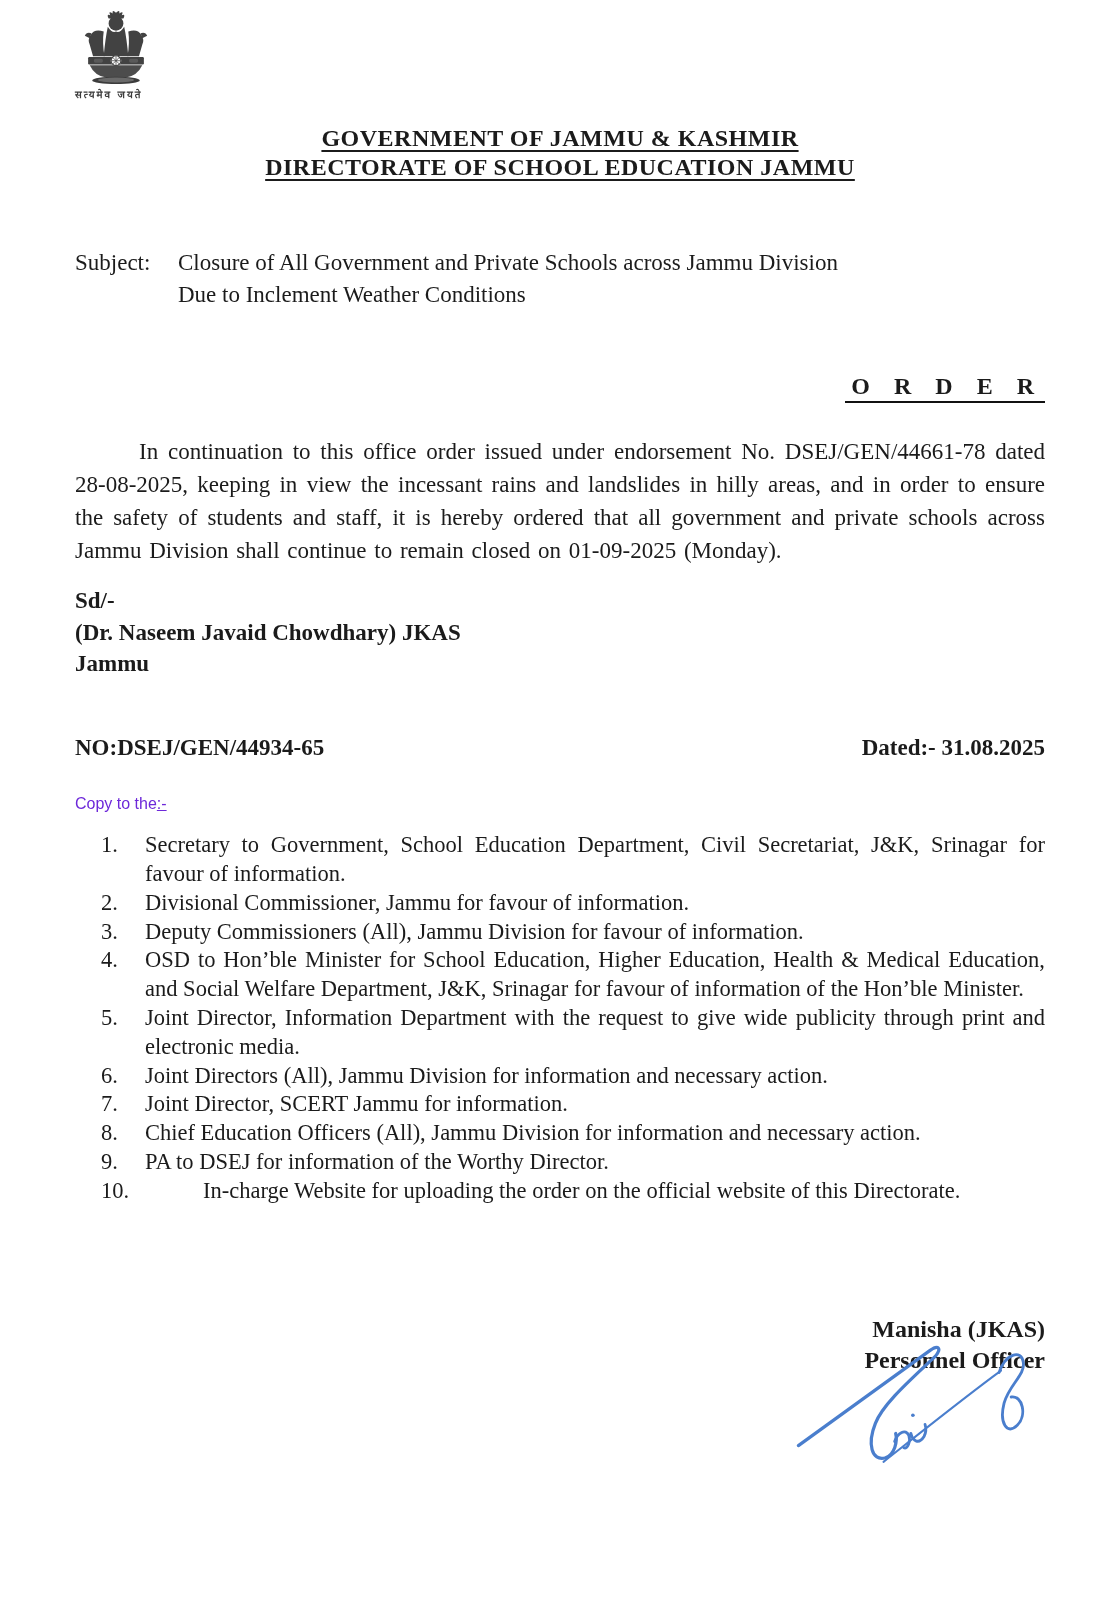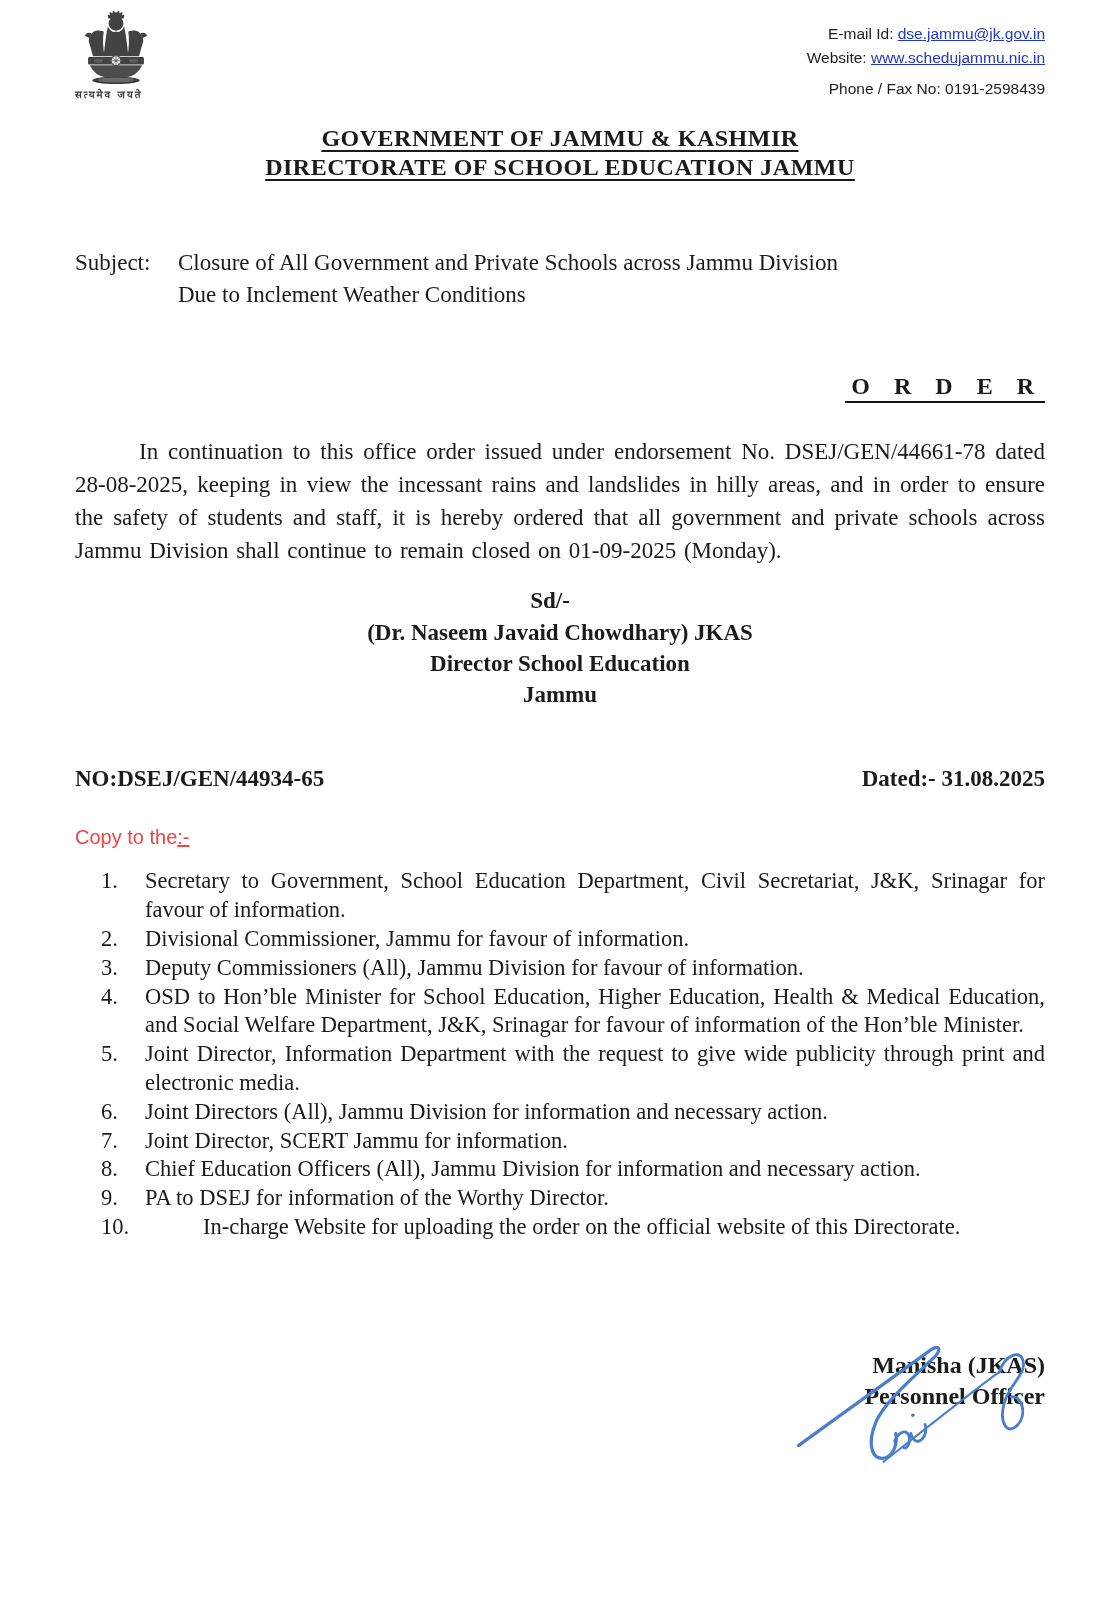--- a/index.html
+++ b/index.html
@@ -70,37 +70,37 @@
     margin-top: 32px;
     font-size: 23px; line-height: 1.44;
     text-align: justify;
     text-indent: 64px;
     word-spacing: 2px;
   }
 
   
   .signatory {
     margin-top: 18px;
-    text-align: center;
+    text-align: left;
     font-weight: bold; font-size: 23px; line-height: 1.36;
   }
   .signatory .sd { padding-right: 20px; }
 
   
   .ref-row {
     margin-top: 56px;
     display: flex; justify-content: space-between;
     font-weight: bold; font-size: 23px; align-items: center;
   }
 
   
   .copy-label {
     margin-top: 34px;
     font-family: "Liberation Sans", "DejaVu Sans", sans-serif;
-    font-size: 20px; color: #ef4444;
+    font-size: 16px; color: #6d28d9;
   }
   .copy-label .suffix { text-decoration: underline; }
 
   .copy-list { margin-top: 18px; font-size: 22.5px; line-height: 1.28; }
   .copy-item { display: flex; }
   .copy-item .num {
     flex: 0 0 44px; margin-left: 26px;
     text-align: left;
   }
   .copy-item .txt { flex: 1; text-align: justify; }
@@ -158,25 +158,20 @@
             <rect x="66" y="59" width="11" height="5" rx="2" fill="#5a5a5a"></rect>
 
             <path d="M18 67 Q24 80 38 82 L62 82 Q76 80 82 67 Z" fill="#4c4c4c"></path>
             <ellipse cx="50" cy="85.5" rx="29" ry="4.5" fill="#3c3c3c"></ellipse>
             <ellipse cx="50" cy="85" rx="22" ry="3" fill="#6a6a6a"></ellipse>
           </g>
         </svg>
         <div class="emblem-motto">सत्यमेव जयते</div>
       </div>
 
-      <div class="contact">
-        <div><span>E-mail Id: </span><a href="#">dse.jammu@jk.gov.in</a></div>
-        <div><span>Website: </span><a href="#">www.schedujammu.nic.in</a></div>
-        <div class="phone-line">Phone / Fax No: 0191-2598439</div>
-      </div>
     </div>
 
     <div class="doc-heads">
       <div class="h">GOVERNMENT OF JAMMU &amp; KASHMIR</div>
       <div class="h">DIRECTORATE OF SCHOOL EDUCATION JAMMU</div>
     </div>
 
     <div class="subject">
       <span class="lbl">Subject:</span>
       <span class="txt">
@@ -187,21 +182,20 @@
 
     <div class="order-head">
       <span>O R D E R</span>
     </div>
 
     <p class="order-body">In continuation to this office order issued under endorsement No. DSEJ/GEN/44661-78 dated 28-08-2025, keeping in view the incessant rains and landslides in hilly areas, and in order to ensure the safety of students and staff, it is hereby ordered that all government and private schools across Jammu Division shall continue to remain closed on 01-09-2025 (Monday).</p>
 
     <div class="signatory">
       <div class="sd">Sd/-</div>
       <div>(Dr. Naseem Javaid Chowdhary) JKAS</div>
-      <div>Director School Education</div>
       <div>Jammu</div>
     </div>
 
     <div class="ref-row">
       <span>NO:DSEJ/GEN/44934-65</span>
       <span>Dated:- 31.08.2025</span>
     </div>
 
     <div class="copy-label">
       <span>Copy to the</span><span class="suffix">:-</span>

